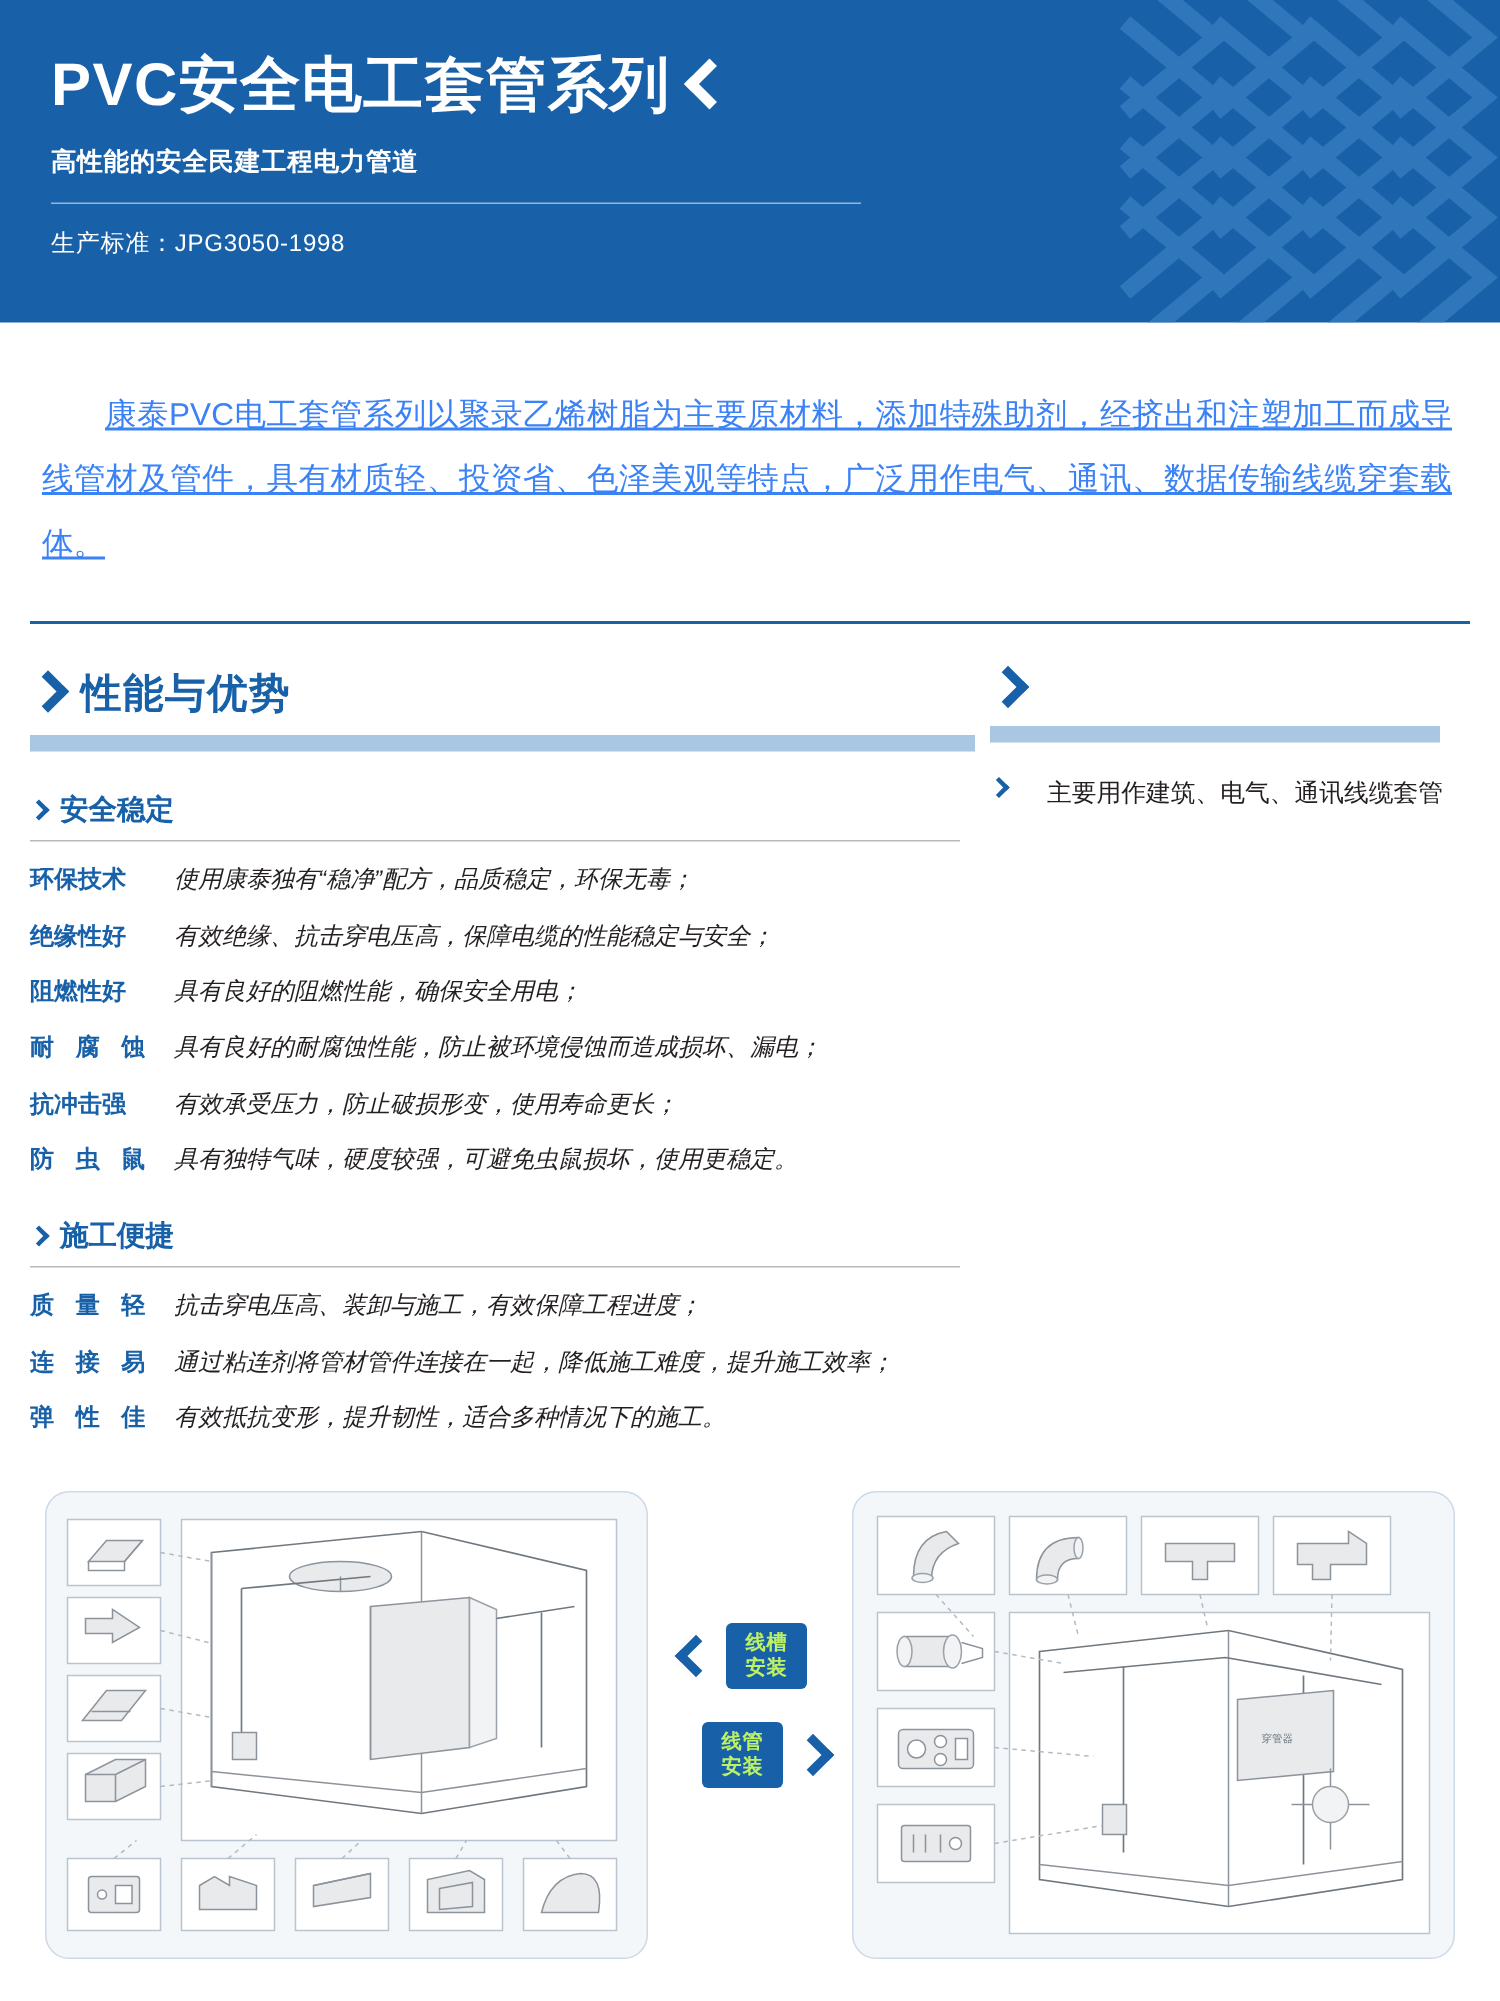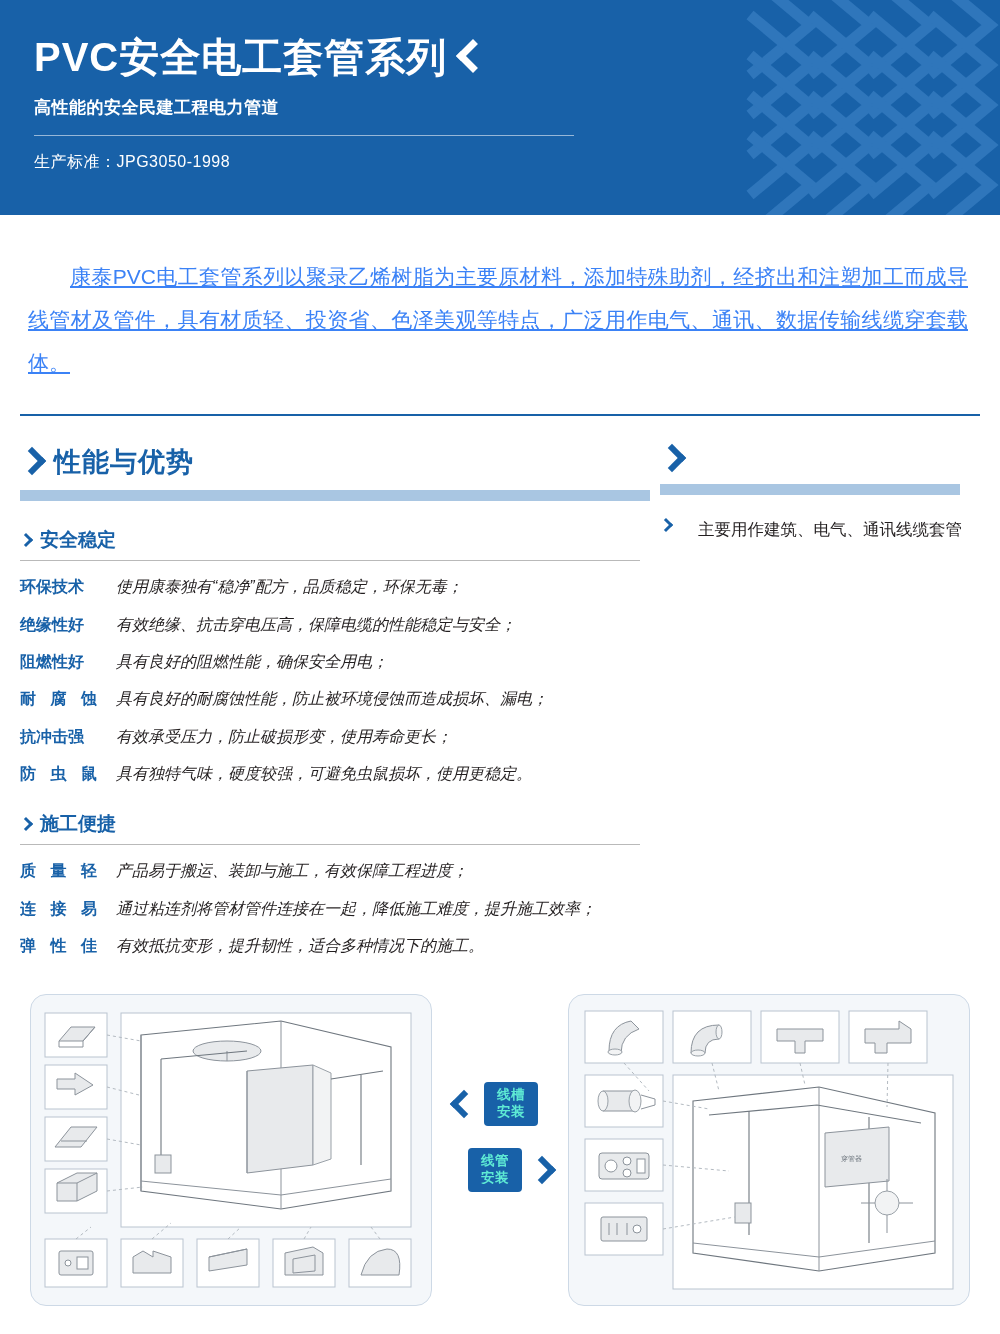--- a/index.html
+++ b/index.html
@@ -245,21 +245,21 @@
     left: 430px;
     top: 88px;
     width: 140px;
     height: 160px;
   }
   .tag {
     width: 54px;
     height: 44px;
     background: #1861a8;
     border-radius: 4px;
-    color: #5eead4;
+    color: #bef264;
     font-size: 13.5px;
     font-weight: bold;
     line-height: 1.25;
     display: flex;
     flex-direction: column;
     align-items: center;
     justify-content: center;
     letter-spacing: 0.5px;
   }
   .tag-row {
@@ -377,21 +377,21 @@
     </div>
 
     <div class="sub-head">
       <span class="chev small"></span>
       <span class="sub-head-title">施工便捷</span>
     </div>
     <div class="sub-rule"></div>
 
     <div class="feature-row">
       <div class="feature-label spaced">质 量 轻</div>
-      <div class="feature-desc">产品易于搬运、装卸与施工，有效保障工程进度；</div>
+      <div class="feature-desc">抗击穿电压高、装卸与施工，有效保障工程进度；</div>
     </div>
     <div class="feature-row">
       <div class="feature-label spaced">连 接 易</div>
       <div class="feature-desc">通过粘连剂将管材管件连接在一起，降低施工难度，提升施工效率；</div>
     </div>
     <div class="feature-row">
       <div class="feature-label spaced">弹 性 佳</div>
       <div class="feature-desc">有效抵抗变形，提升韧性，适合多种情况下的施工。</div>
     </div>
   </div>

